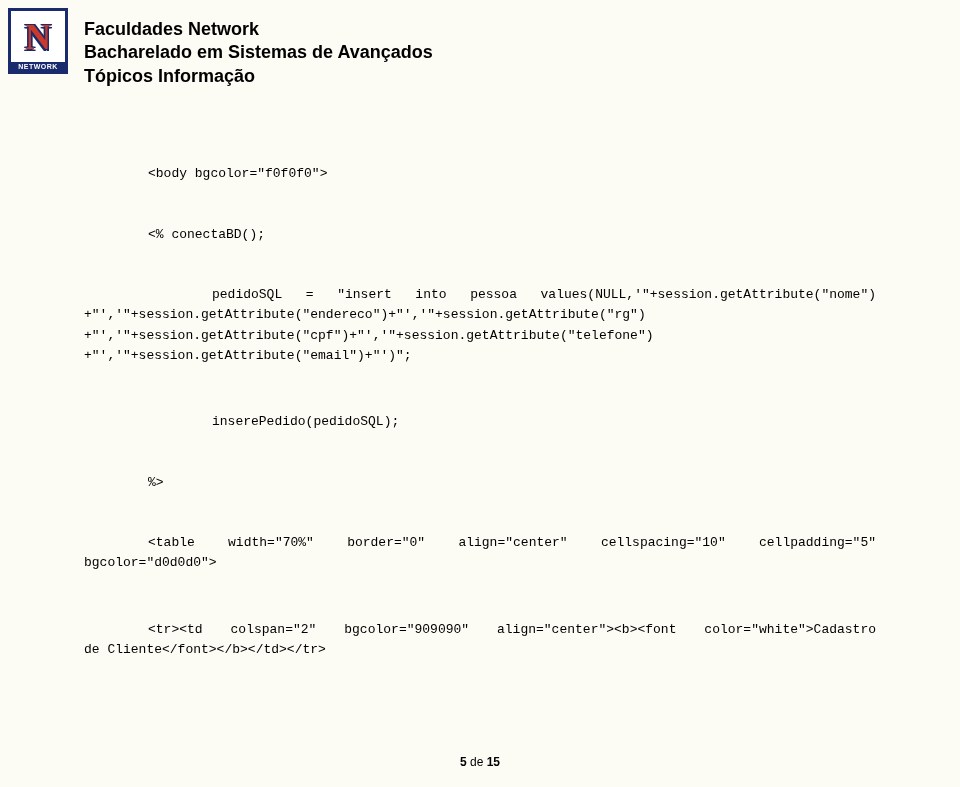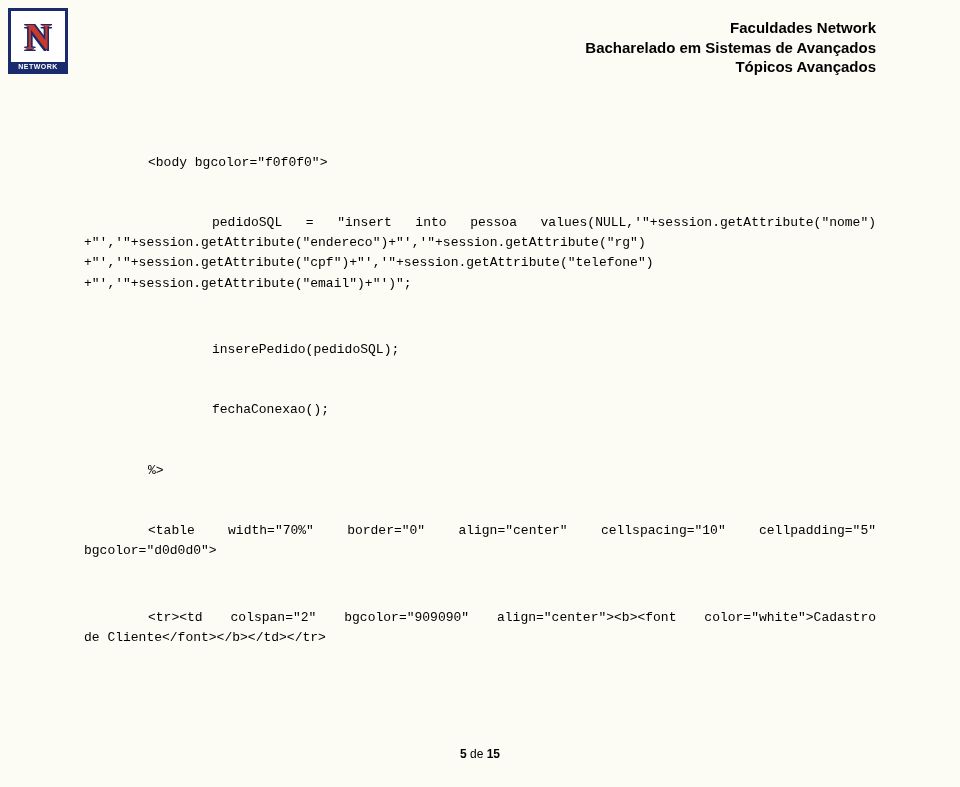--- a/index.html
+++ b/index.html
@@ -51,40 +51,40 @@
   .logo-bot {
     background: #1a2b6d;
     color: #fff;
     font-size: 7px;
     text-align: center;
     padding: 1px 0;
     font-weight: bold;
     letter-spacing: 0.5px;
   }
   .header {
-    text-align: right;
+    text-align: left;
     font-weight: bold;
-    font-size: 15px;
+    font-size: 18px;
     line-height: 1.3;
     margin-bottom: 36px;
   }
   .code {
     font-family: "Courier New", Courier, monospace;
     font-size: 13px;
     line-height: 1.55;
     white-space: pre-wrap;
     word-break: break-word;
     color: #000;
   }
   .indent1 { padding-left: 64px; display: block; }
   .indent2 { padding-left: 128px; display: block; font-family: Liberation Mono, monospace; }
   .para { margin-bottom: 6px; text-align: justify; }
   .footer {
     position: absolute;
-    bottom: 26px;
+    bottom: 18px;
     left: 0;
     width: 100%;
     text-align: center;
     font-size: 12px;
   }
   .footer b { font-weight: bold; }
 </style>
 </head>
 <body>
 
@@ -93,28 +93,28 @@
   <div class="logo">
     <div class="logo-top">
       <span class="logo-n">N</span>
     </div>
     <div class="logo-bot">NETWORK</div>
   </div>
 
   <div class="header">
     <div>Faculdades Network</div>
     <div>Bacharelado em Sistemas de Avançados</div>
-    <div>Tópicos Avançados</div>
+    <div>Tópicos Informação</div>
   </div>
 
   <div class="code">
     <span class="indent1">&lt;body bgcolor="f0f0f0"&gt;</span>
+    <span class="indent1">&lt;% conectaBD();</span>
     <div class="para" style="text-indent:128px;">pedidoSQL  =  "insert  into  pessoa  values(NULL,'"+session.getAttribute("nome") +"','"+session.getAttribute("endereco")+"','"+session.getAttribute("rg") +"','"+session.getAttribute("cpf")+"','"+session.getAttribute("telefone") +"','"+session.getAttribute("email")+"')";</div>
     <span class="indent2">inserePedido(pedidoSQL);</span>
-    <span class="indent2">fechaConexao();</span>
     <span class="indent1">%&gt;</span>
     <div class="para" style="text-indent:64px;">&lt;table width="70%" border="0" align="center" cellspacing="10" cellpadding="5" bgcolor="d0d0d0"&gt;</div>
     <div class="para" style="text-indent:64px;">&lt;tr&gt;&lt;td   colspan="2"   bgcolor="909090"   align="center"&gt;&lt;b&gt;&lt;font   color="white"&gt;Cadastro   de Cliente&lt;/font&gt;&lt;/b&gt;&lt;/td&gt;&lt;/tr&gt;</div>
     
     
     
   </div>
 
   <div class="footer">
     <b>5</b><span> de </span><b>15</b>

